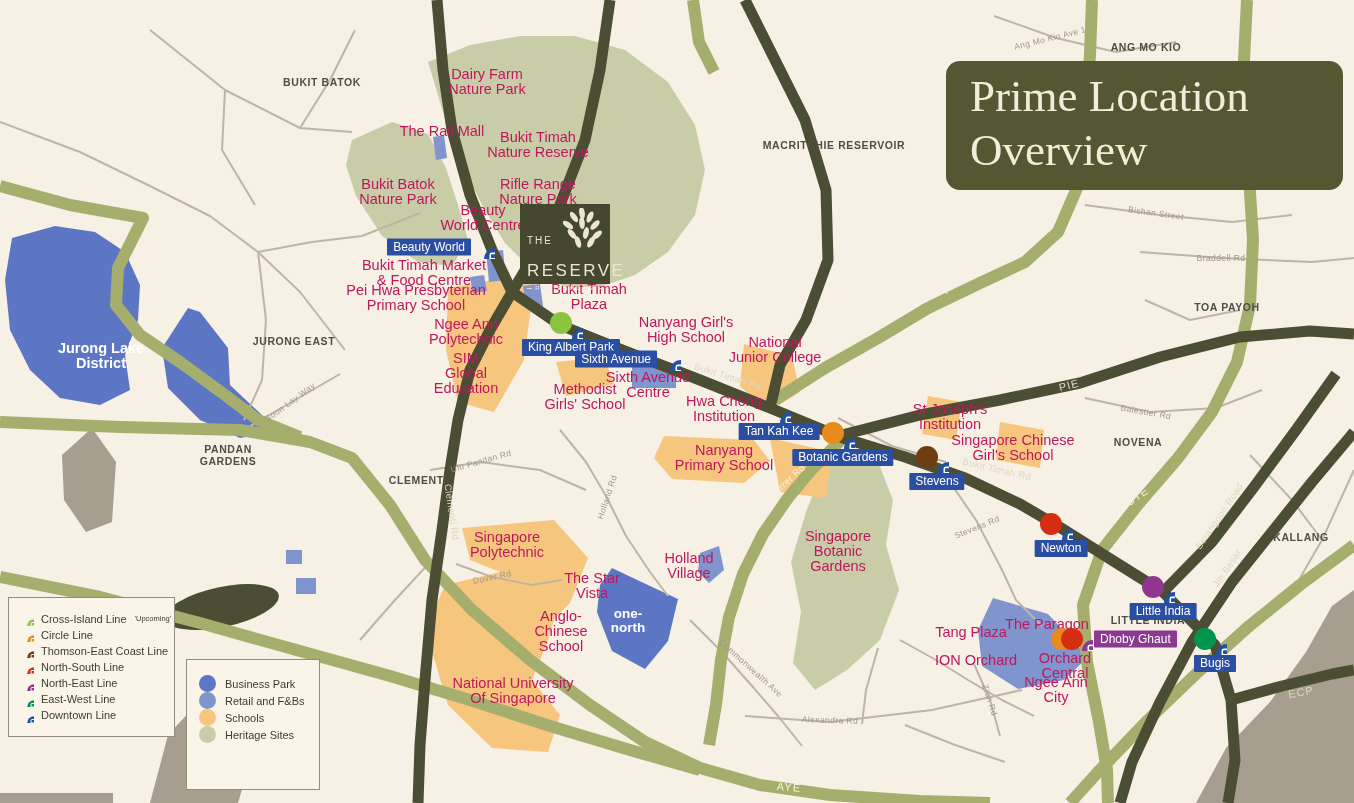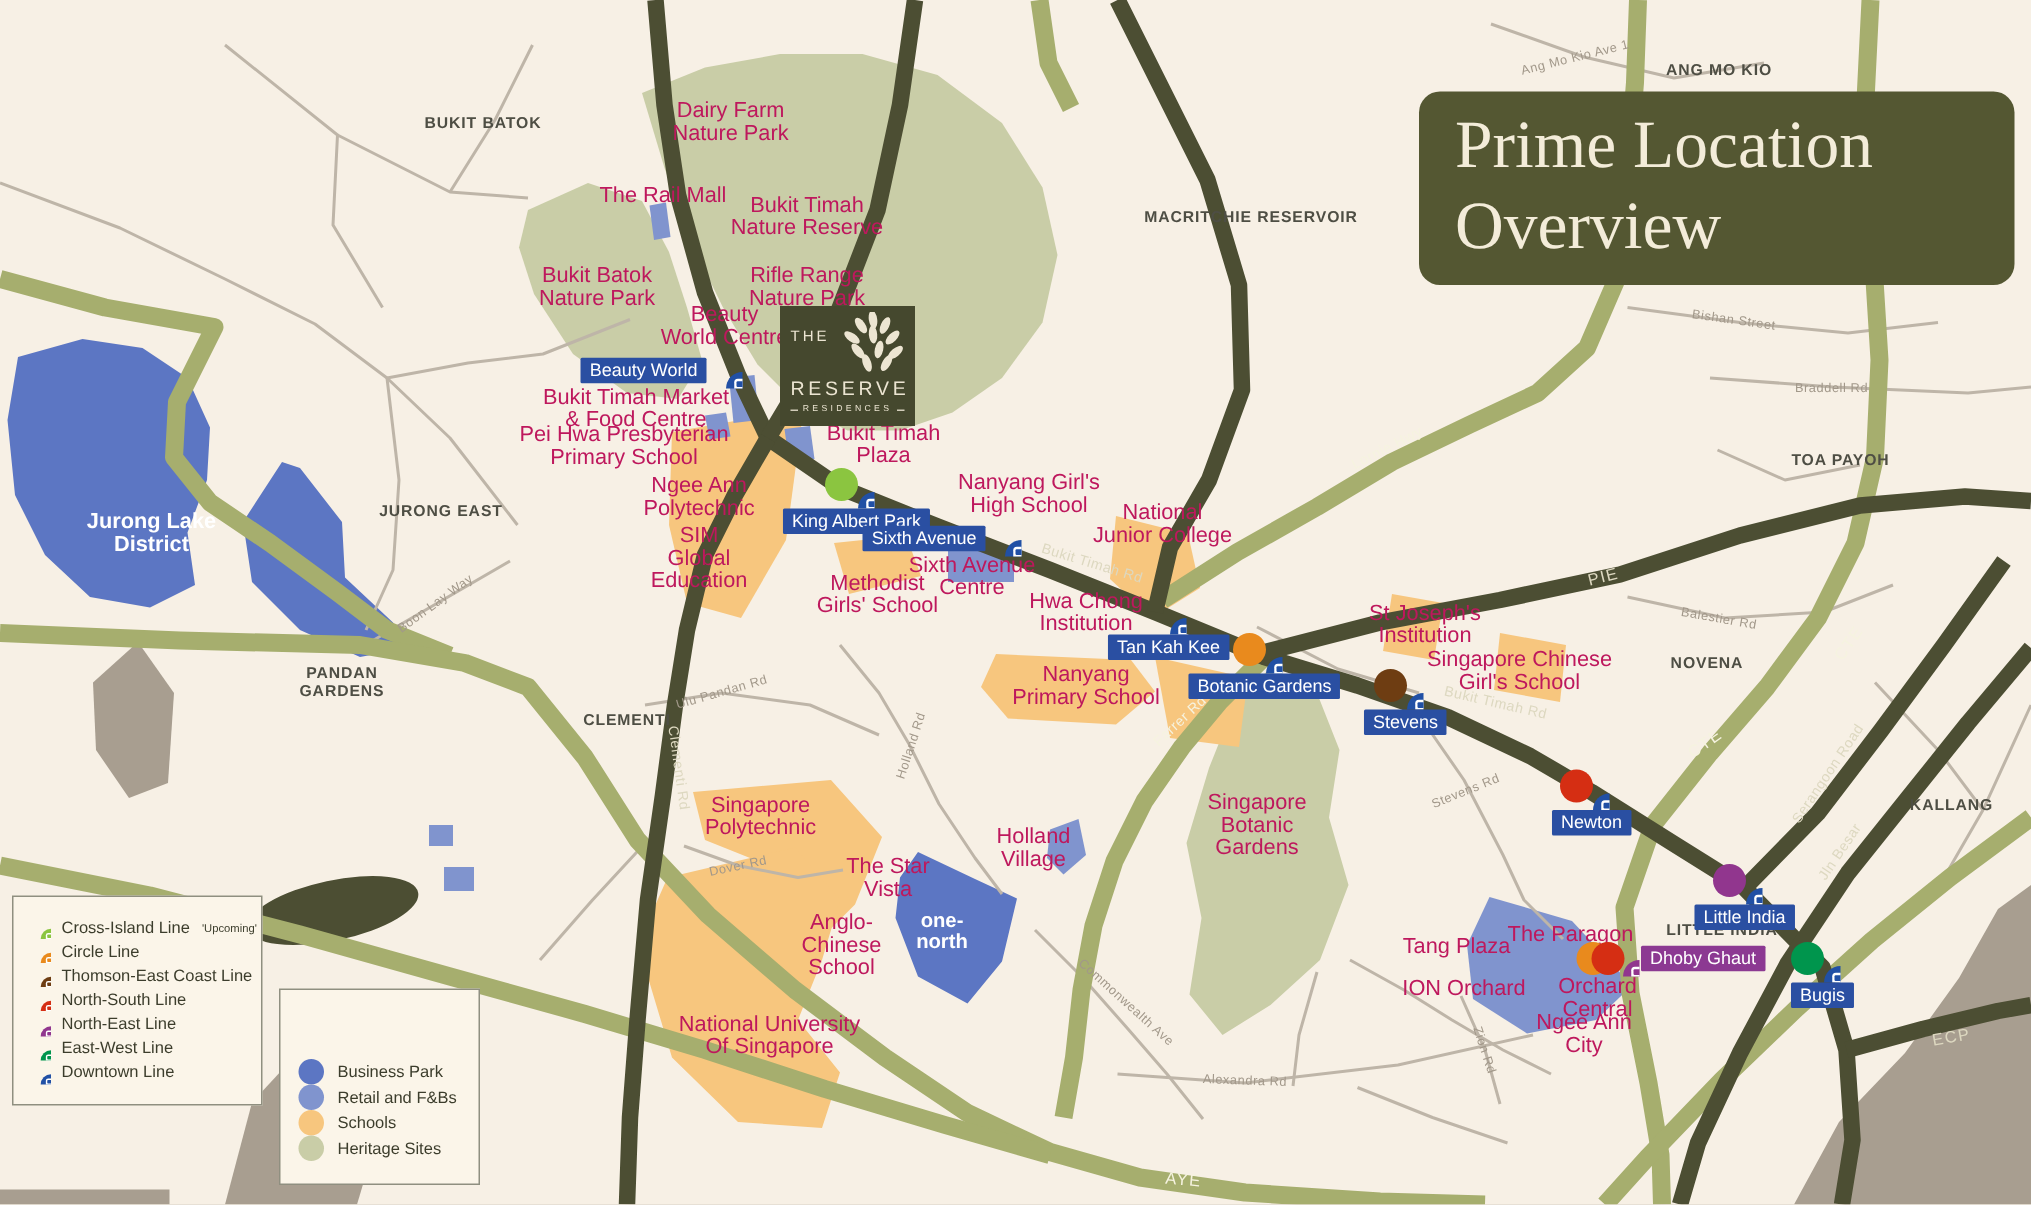--- a/index.html
+++ b/index.html
@@ -29,34 +29,34 @@
   .pill.purple{background:#8c3992;}
   
   .legend{position:absolute;background:#fbf5e9;border:1px solid #8f8f80;box-sizing:border-box;}
   .legend-lines{left:8px;top:597px;width:167px;height:140px;padding:13px 10px;display:flex;
                 flex-direction:column;justify-content:space-between;}
   .lrow{display:flex;align-items:center;gap:7px;}
   .licon{flex:0 0 auto;}
   .llabel{font-size:11px;color:#3c3d2c;white-space:nowrap;}
   .lnote{font-size:7.5px;color:#3c3d2c;margin-left:1px;white-space:nowrap;}
   .legend-areas{left:186px;top:659px;width:134px;height:131px;padding:15px 12px;display:flex;
-                flex-direction:column;justify-content:flex-end;}
+                flex-direction:column;justify-content:flex-start;}
   .arow{display:flex;align-items:center;gap:9px;}
   .swatch{width:17px;height:17px;border-radius:50%;flex:0 0 auto;}
   .alabel{font-size:11px;color:#3c3d2c;white-space:nowrap;}
   
   .titlebox{position:absolute;left:946px;top:61px;width:397px;height:129px;background:#545732;
             color:#f3ecd9;font-family:"Liberation Serif",serif;font-size:45px;line-height:1.2;
             padding:8px 0 0 24px;box-sizing:border-box;border-radius:14px;}
   
   .logo{position:absolute;left:520px;top:204px;width:90px;height:80px;background:#45482e;
         color:#ece5d2;box-sizing:border-box;padding:6px 7px 5px;display:flex;flex-direction:column;}
   .logo-top{display:flex;align-items:flex-end;justify-content:space-between;height:38px;}
-  .logo-the{font-size:10px;letter-spacing:2px;margin-bottom:18px;}
-  .logo-name{font-size:13px;letter-spacing:2.5px;margin-top:3px;}
+  .logo-the{font-size:10px;letter-spacing:2px;margin-bottom:2px;}
+  .logo-name{font-size:17px;letter-spacing:2.5px;margin-top:13px;}
   .logo-sub{display:flex;align-items:center;gap:3px;margin-top:4px;}
   .logo-sub span.txt{font-size:5.8px;letter-spacing:2.2px;white-space:nowrap;}
   .rule{flex:1;height:1px;background:#ece5d2;opacity:.85;}
 </style>
 </head>
 <body>
 
 <div class="stage">
 
 <svg width="0" height="0" style="position:absolute">

